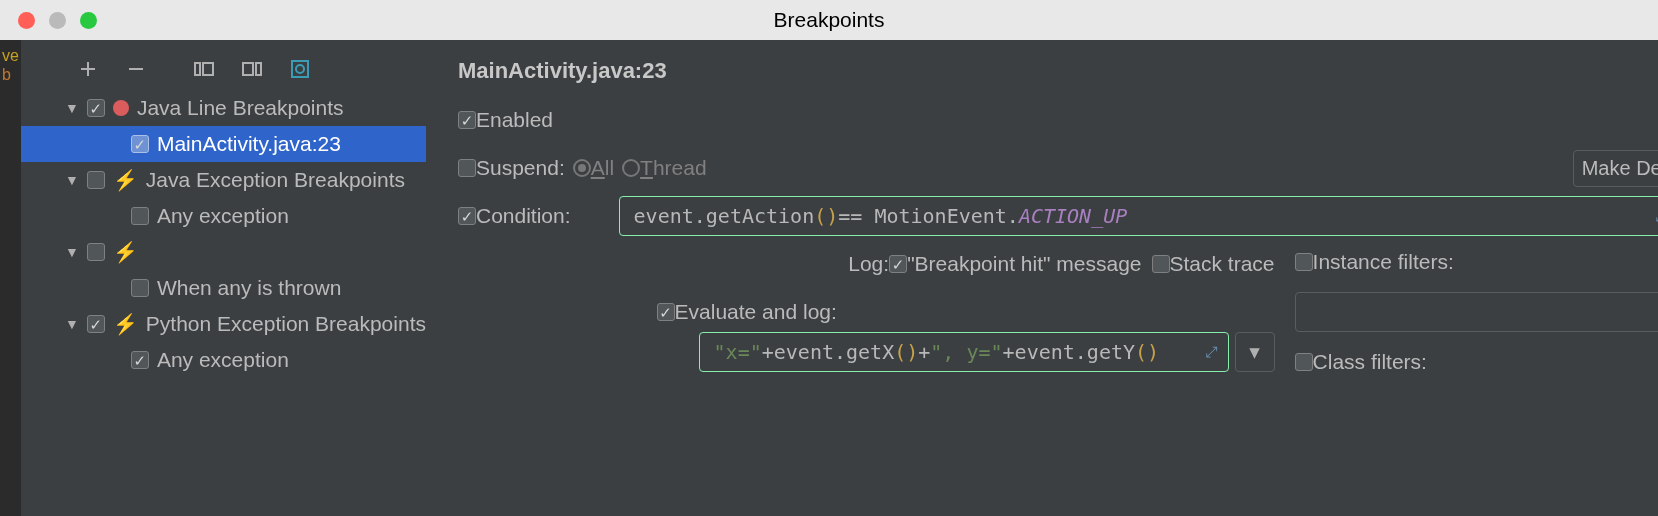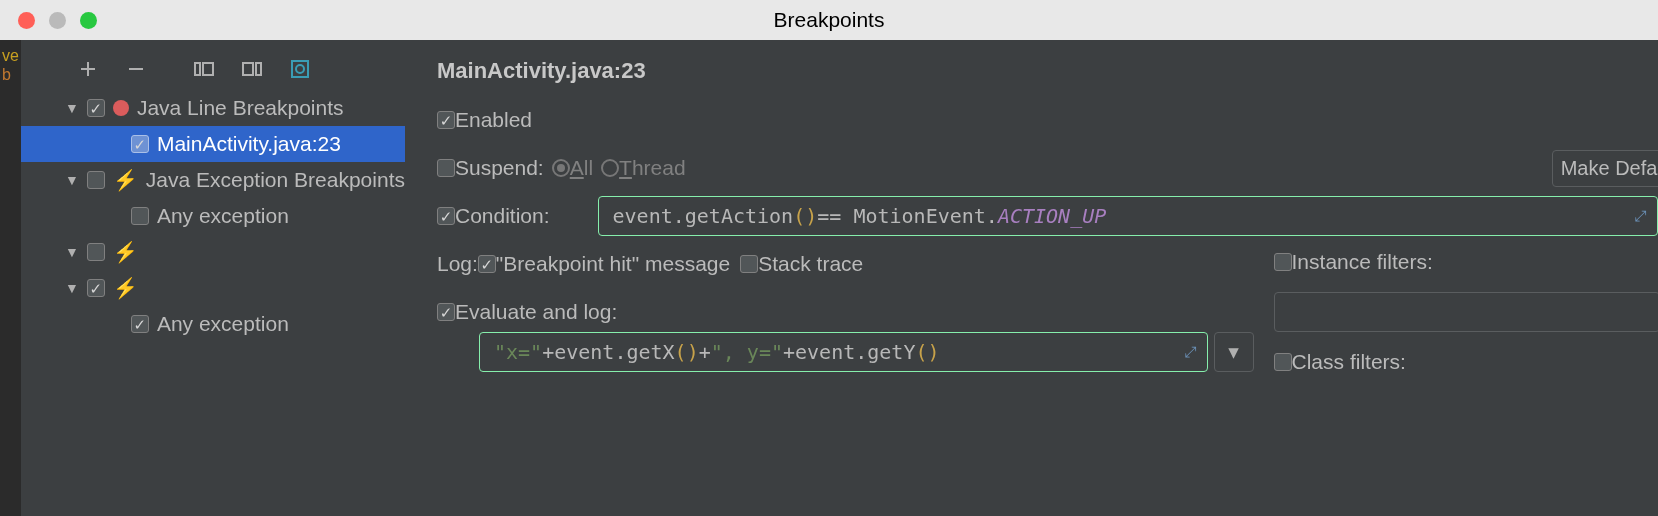--- a/index.html
+++ b/index.html
@@ -47,21 +47,21 @@
   .codebox .expand { position:absolute; right:10px; color:#6a8fb5; font-size:15px; }
   .dropbtn { width:40px; height:40px; border:1px solid #5a5d5f; border-radius:4px; display:flex; align-items:center; justify-content:center; color:#b0b0b0; margin-left:6px;}
   .rcol { margin-left:auto; display:flex; flex-direction:column; gap:12px; width:430px; }
   .rcol .row { min-height:36px; }
   .smallbox { border:1px solid #5a5d5f; border-radius:4px; height:40px; flex:1; }
   .ellipsis-btn { width:44px; height:40px; border:1px solid #5a5d5f; border-radius:4px; display:flex; align-items:center; justify-content:center; color:#bbbbbb; }
   .cond-block { display:flex; flex-direction:row; gap:6px; margin-left:0; }
   .cond-block .codebox { margin-left:42px; width:1060px; }
   .log-eval .codebox { margin-left:42px; width:530px; }
   .two-col { display:flex; gap:20px; }
-  .left-col { flex:1; display:flex; flex-direction:column; gap:8px; }
+  .left-col { flex:1; display:flex; flex-direction:column; gap:8px;align-items:flex-end; }
 </style>
 </head>
 <body>
 
 <div class="window">
   <div class="titlebar">
     <div class="traffic">
       <div class="tl r"></div>
       <div class="tl y"></div>
       <div class="tl g"></div>
@@ -129,25 +129,30 @@
         <div class="tree-row child">
           <span class="cb"></span>
           <span>Any exception</span>
         </div>
 
         <div class="tree-row">
           <span class="disclosure">▼</span>
           <span class="cb"></span>
           <span class="bolt">⚡</span>
         </div>
+        <div class="tree-row child">
+          <span class="cb"></span>
+          <span>When any is thrown</span>
+        </div>
 
         <div class="tree-row">
           <span class="disclosure">▼</span>
           <span class="cb checked"></span>
           <span class="bolt">⚡</span>
+          <span>Python Exception Breakpoints</span>
         </div>
         <div class="tree-row child">
           <span class="cb checked"></span>
           <span>Any exception</span>
         </div>
       </div>
     </div>
 
     <div class="main">
       <div class="main-title">MainActivity.java:23</div>

